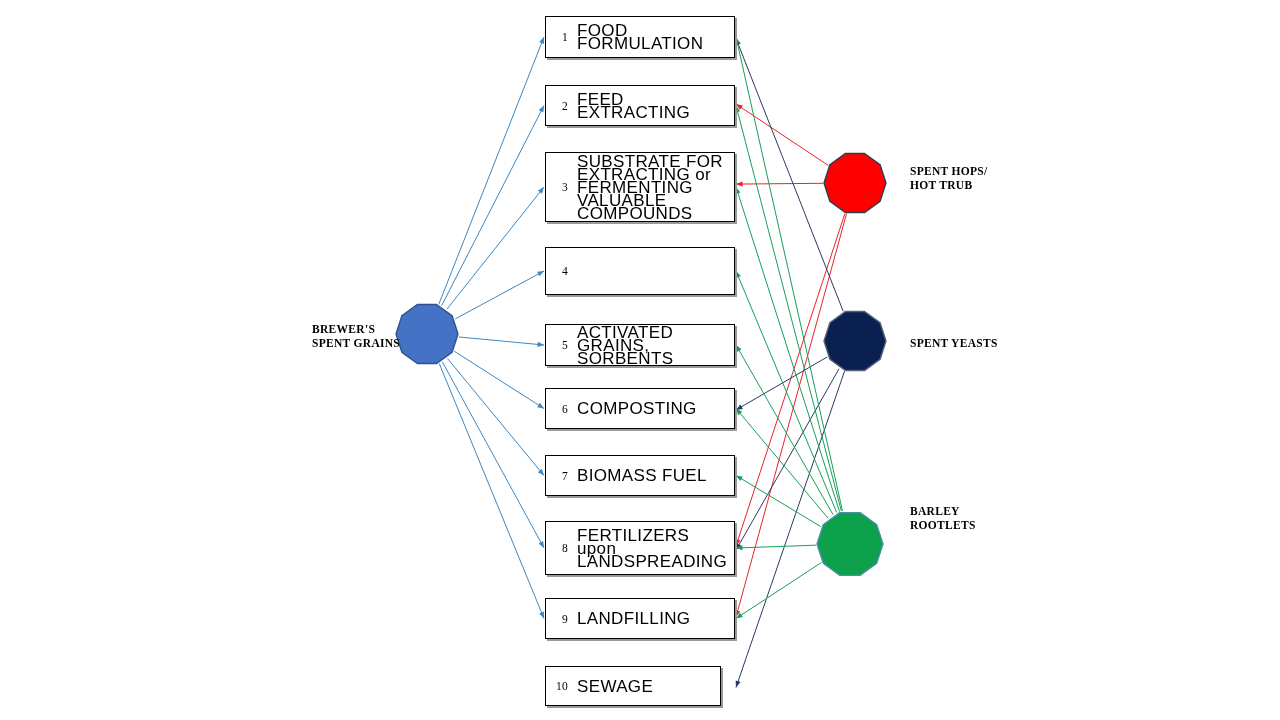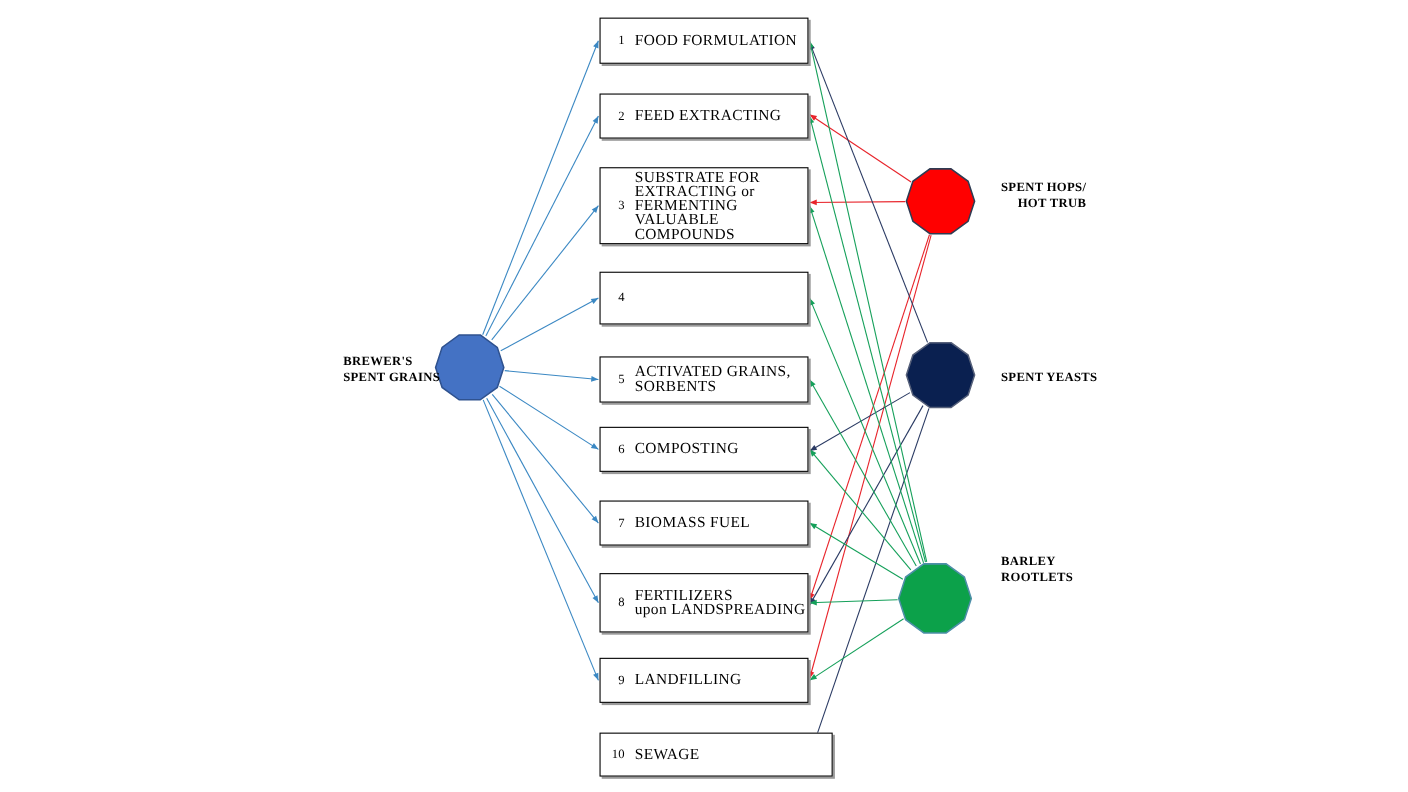--- a/index.html
+++ b/index.html
@@ -16,22 +16,22 @@
     background:#ffffff;
     display:flex;align-items:center;
   }
   .box-num{
     flex:0 0 auto;width:22px;text-align:right;
     font-size:11.5px;color:#000;font-family:"Liberation Serif",serif;
     letter-spacing:0.2px;
   }
   .box-label{
     flex:1 1 auto;padding-left:9px;
-    font-size:14px;line-height:13px;color:#000;
-    font-family:Liberation Serif, serif;letter-spacing:0.35px;
+    font-size:17px;line-height:13px;color:#000;
+    font-family:Liberation Sans, sans-serif;letter-spacing:0.35px;
     white-space:pre-line;
   }
   .node{position:absolute;}
   .node-shape{display:block;}
   .node-label{
     position:absolute;
     font-size:11.5px;line-height:14px;font-weight:bold;color:#000;
     font-family:"Liberation Serif",serif;letter-spacing:0.3px;
     white-space:pre-line;
   }
@@ -126,39 +126,39 @@
       </div>
       <div class="box" style="left: 545px; top: 521px; width: 190px; height: 54px;">
         <span class="box-num">8</span>
         <span class="box-label">FERTILIZERS
 upon LANDSPREADING</span>
       </div>
       <div class="box" style="left: 545px; top: 598px; width: 190px; height: 41px;">
         <span class="box-num">9</span>
         <span class="box-label">LANDFILLING</span>
       </div>
-      <div class="box" style="left: 545px; top: 666px; width: 212px; height: 40px;">
+      <div class="box" style="left: 545px; top: 666px; width: 176px; height: 40px;">
         <span class="box-num">10</span>
         <span class="box-label">SEWAGE</span>
       </div>
     </div>
   <div id="nodes-layer">
       <div class="node" style="left: 393px; top: 300px; width: 68px; height: 68px;">
         <svg class="node-shape" width="68" height="68">
           <polygon points="43.58,4.52 59.08,15.78 65.00,34.00 59.08,52.22 43.58,63.48 24.42,63.48 8.92,52.22 3.00,34.00 8.92,15.78 24.42,4.52" fill="#4472C4" stroke="#2F528F" stroke-width="1.4"></polygon>
         </svg>
       </div>
       <div class="node-label" style="left: 312px; top: 322px;">BREWER'S
 SPENT GRAINS</div>
       <div class="node" style="left: 821px; top: 149px; width: 68px; height: 68px;">
         <svg class="node-shape" width="68" height="68">
           <polygon points="43.58,4.52 59.08,15.78 65.00,34.00 59.08,52.22 43.58,63.48 24.42,63.48 8.92,52.22 3.00,34.00 8.92,15.78 24.42,4.52" fill="#FF0000" stroke="#2F3B52" stroke-width="1.4"></polygon>
         </svg>
       </div>
-      <div class="node-label" style="left: 910px; top: 164px; text-align: right;">SPENT HOPS/
+      <div class="node-label" style="left: 910px; top: 164px;">SPENT HOPS/
 HOT TRUB</div>
       <div class="node" style="left: 821px; top: 307px; width: 68px; height: 68px;">
         <svg class="node-shape" width="68" height="68">
           <polygon points="43.58,4.52 59.08,15.78 65.00,34.00 59.08,52.22 43.58,63.48 24.42,63.48 8.92,52.22 3.00,34.00 8.92,15.78 24.42,4.52" fill="#0A2050" stroke="#56607A" stroke-width="1.4"></polygon>
         </svg>
       </div>
       <div class="node-label" style="left: 910px; top: 336px; font-family: Liberation Serif, serif;">SPENT YEASTS</div>
       <div class="node" style="left: 814px; top: 508px; width: 72px; height: 72px;">
         <svg class="node-shape" width="72" height="72">
           <polygon points="46.20,4.62 62.70,16.60 69.00,36.00 62.70,55.40 46.20,67.38 25.80,67.38 9.30,55.40 3.00,36.00 9.30,16.60 25.80,4.62" fill="#0CA14A" stroke="#4E8FA8" stroke-width="1.4"></polygon>

